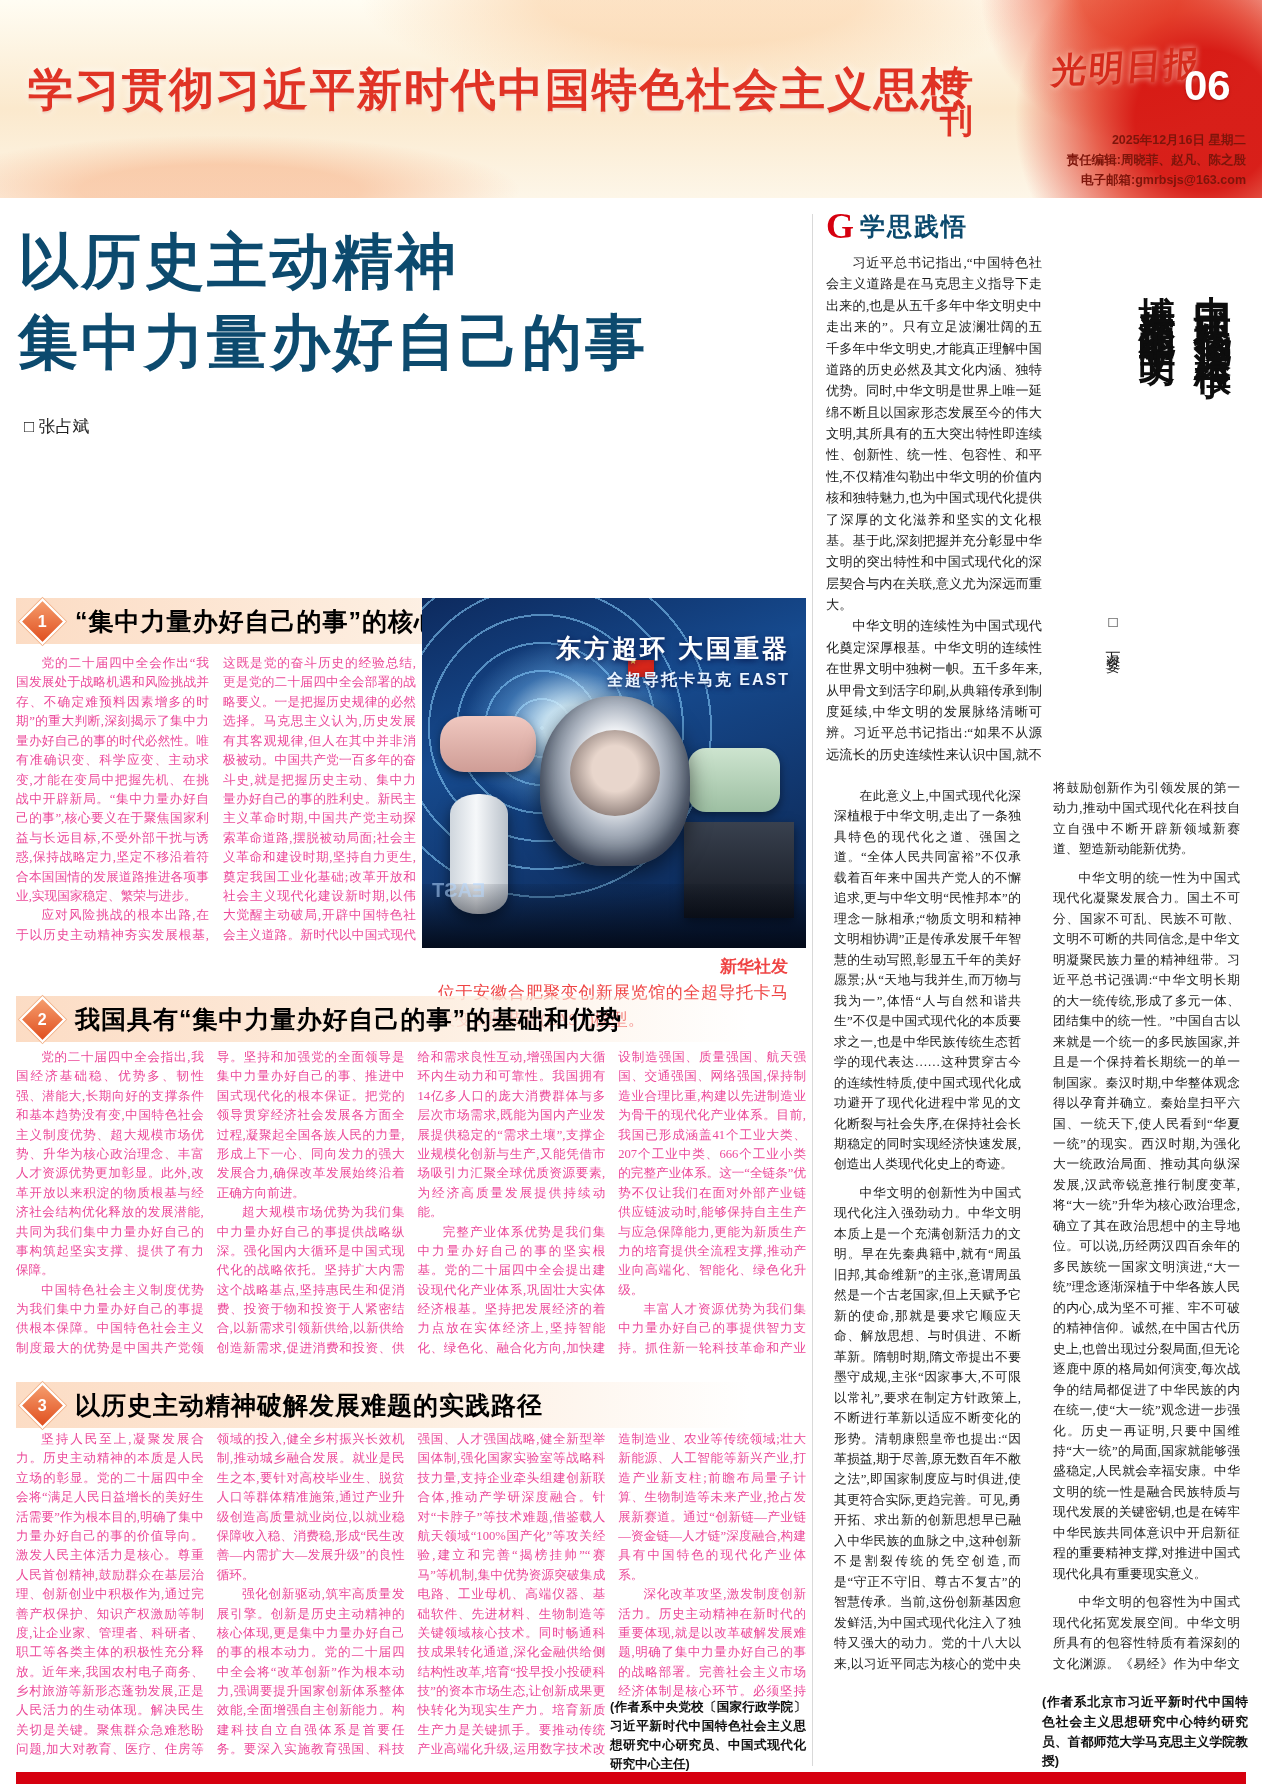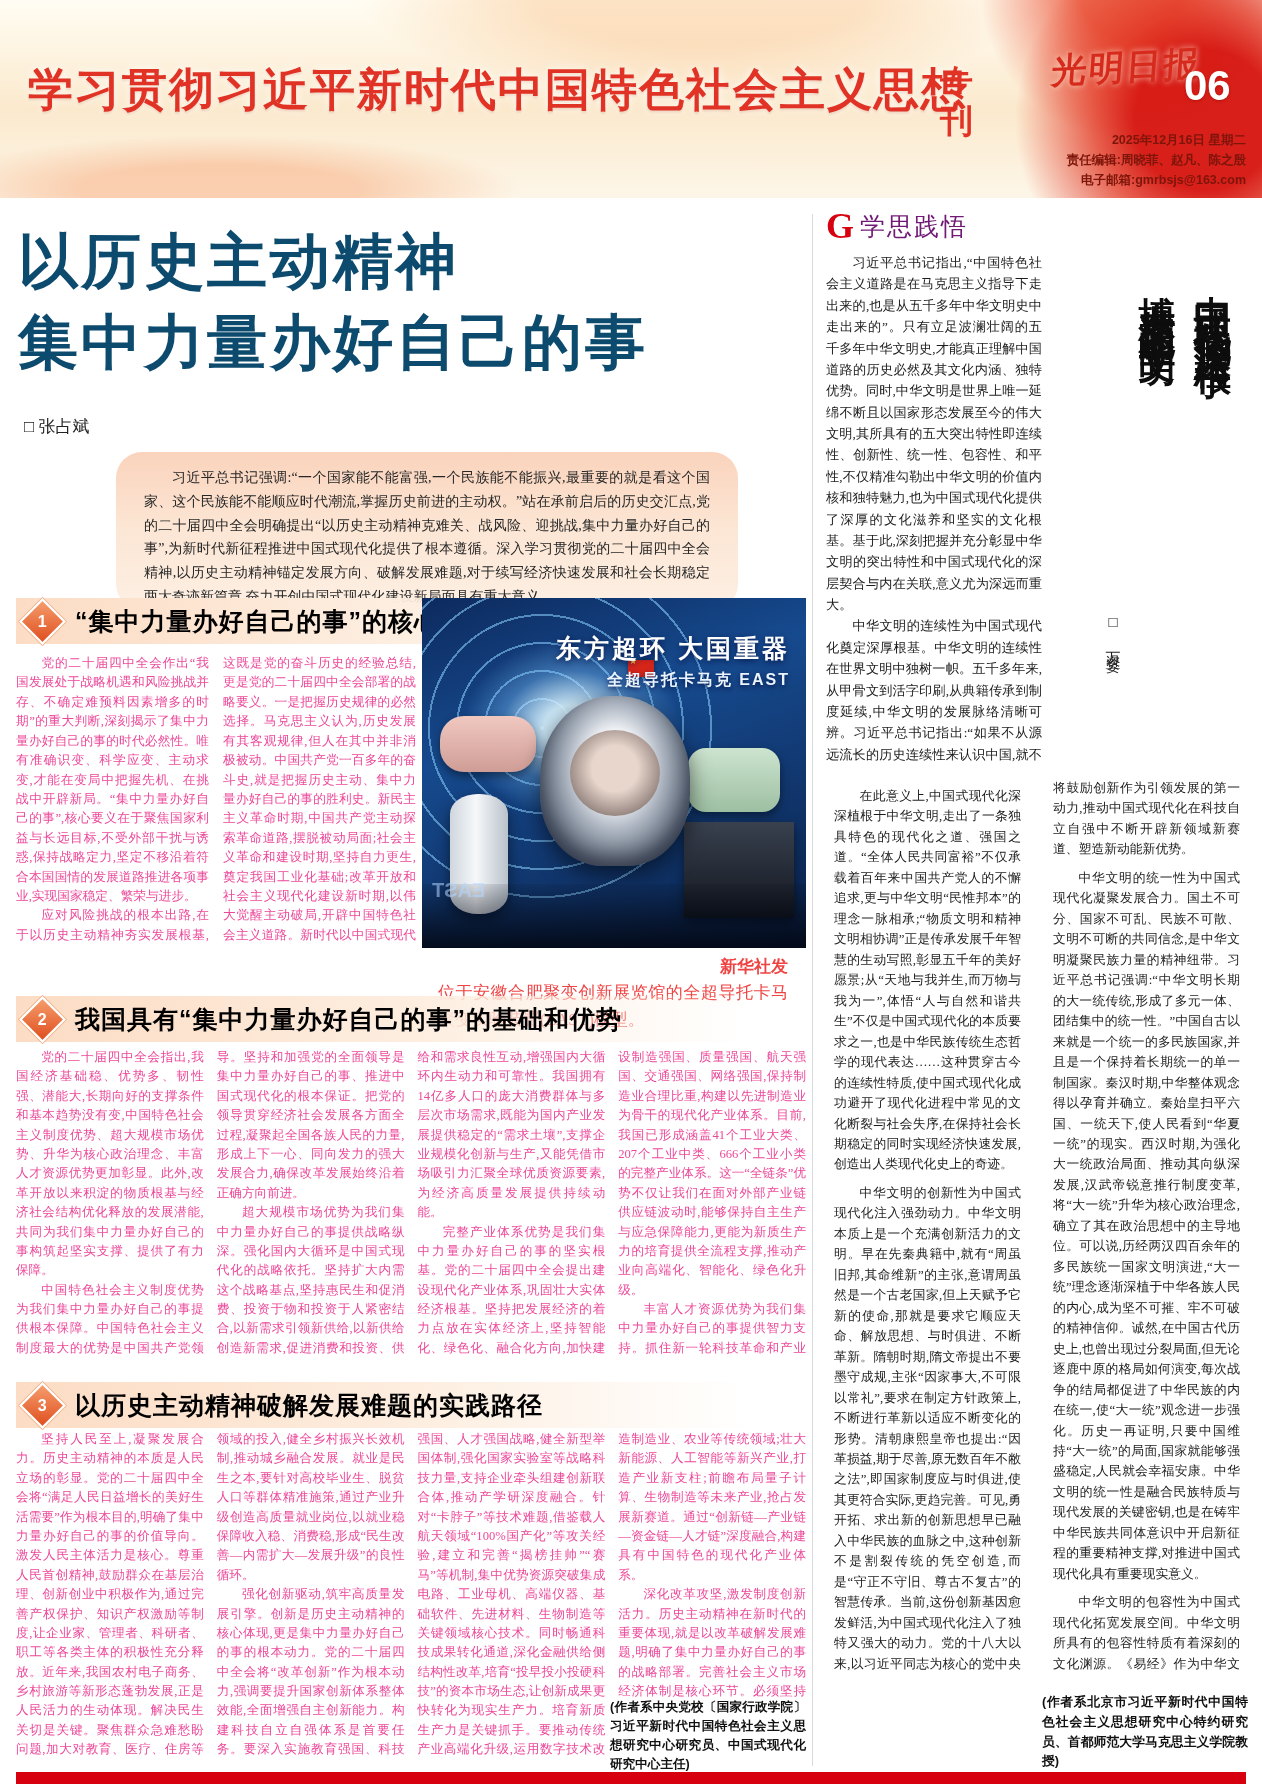--- a/index.html
+++ b/index.html
@@ -97,21 +97,21 @@
   .caption .cap-text{text-indent:2em;}
   .caption .credit{float:right;font-family:"Liberation Sans",sans-serif;font-weight:bold;}
 
   
   .divider-v{position:absolute;left:812px;top:214px;width:1px;height:1552px;background:#d9d9d9;}
   .bottom-bar{position:absolute;left:16px;top:1772px;width:1230px;height:12px;background:#d6000f;}
 
   
   .gbadge{position:absolute;left:826px;top:208px;display:flex;align-items:center;gap:6px;}
   .g-glyph{font-family:"Liberation Serif",serif;font-weight:900;font-size:36px;color:#d6000f;line-height:1;}
-  .g-label{font-family:"Liberation Sans",sans-serif;font-weight:normal;font-size:25px;color:#701a75;letter-spacing:2px;}
+  .g-label{font-family:"Liberation Sans",sans-serif;font-weight:bold;font-size:25px;color:#0c4a6e;letter-spacing:2px;}
   .r-lede{position:absolute;left:826px;top:252px;width:216px;height:514px;font-size:13.2px;line-height:1.62;
     text-align:justify;color:#1c1c1c;overflow:hidden;}
   .r-lede p{margin:0;text-indent:2em;}
   .vtitle{position:absolute;right:22px;top:266px;height:510px;writing-mode:vertical-rl;color:#0d0d0d;}
   .vtitle .t{font-weight:900;font-size:37px;letter-spacing:7px;line-height:1.5;display:block;}
   .vtitle .auth{display:block;font-size:15px;letter-spacing:3px;margin-top:348px;line-height:2.2;color:#222;}
   .r-body{position:absolute;left:826px;top:778px;width:422px;height:908px;column-count:2;column-gap:16px;
     font-size:12.8px;line-height:1.6;text-align:justify;color:#1c1c1c;overflow:hidden;}
   .r-body p{margin:8px;text-indent:2em;}
   .note-right{position:absolute;left:1042px;top:1692px;width:206px;background:#fff;
@@ -134,23 +134,20 @@
       <div>电子邮箱:gmrbsjs@163.com</div>
     </div>
   </div>
 
   <div class="headline">
     <div>以历史主动精神</div>
     <div>集中力量办好自己的事</div>
   </div>
   <div class="byline-left">□ 张占斌</div>
 
-  <div class="lede-box">
-    <p>习近平总书记强调:“一个国家能不能富强,一个民族能不能振兴,最重要的就是看这个国家、这个民族能不能顺应时代潮流,掌握历史前进的主动权。”站在承前启后的历史交汇点,党的二十届四中全会明确提出“以历史主动精神克难关、战风险、迎挑战,集中力量办好自己的事”,为新时代新征程推进中国式现代化提供了根本遵循。深入学习贯彻党的二十届四中全会精神,以历史主动精神锚定发展方向、破解发展难题,对于续写经济快速发展和社会长期稳定两大奇迹新篇章,奋力开创中国式现代化建设新局面具有重大意义。</p>
-  </div>
 
   <div class="sec-bar b1">
     <div class="badge">
         <span>1</span>
       </div>
     <div class="sec-title">“集中力量办好自己的事”的核心要义和战略价值</div>
   </div>
   <div class="cols s1-text">
       <p>党的二十届四中全会作出“我国发展处于战略机遇和风险挑战并存、不确定难预料因素增多的时期”的重大判断,深刻揭示了集中力量办好自己的事的时代必然性。唯有准确识变、科学应变、主动求变,才能在变局中把握先机、在挑战中开辟新局。“集中力量办好自己的事”,核心要义在于聚焦国家利益与长远目标,不受外部干扰与诱惑,保持战略定力,坚定不移沿着符合本国国情的发展道路推进各项事业,实现国家稳定、繁荣与进步。</p>
       <p>应对风险挑战的根本出路,在于以历史主动精神夯实发展根基,这既是党的奋斗历史的经验总结,更是党的二十届四中全会部署的战略要义。一是把握历史规律的必然选择。马克思主义认为,历史发展有其客观规律,但人在其中并非消极被动。中国共产党一百多年的奋斗史,就是把握历史主动、集中力量办好自己的事的胜利史。新民主主义革命时期,中国共产党主动探索革命道路,摆脱被动局面;社会主义革命和建设时期,坚持自力更生,奠定我国工业化基础;改革开放和社会主义现代化建设新时期,以伟大觉醒主动破局,开辟中国特色社会主义道路。新时代以中国式现代化全面推进中华民族伟大复兴,正是延续这一历史逻辑,通过办好自己的事掌握发展主动权。二是应对外部冲击的战略支撑。当前国际博弈的本质是实力较量,唯有自身强大才能抵御风险。以高质量发展的确定性应对各种不确定性,核心就是通过集中力量办好自己的事,将制度优势、市场优势等转化为发展胜势,构建起抵御外部风险的坚实屏障。三是推进民族复兴的必由之路。实现第二个百年奋斗目标,必须锚定中心任务不动摇。党的二十届四中全会明确“十五五”时期要以经济建设为中心,以推动高质量发展为主题,以改革创新为根本动力,这就要求我们摒弃“外部依赖”思维,聚焦国内发展重点。从高水平科技自立自强到推进共同富裕,从现代化产业体系构建到治理能力提升,唯有集中力量办好这些关键事情,才能为基本实现社会主义现代化夯实基础,让民族复兴的步伐更加坚实。</p>

